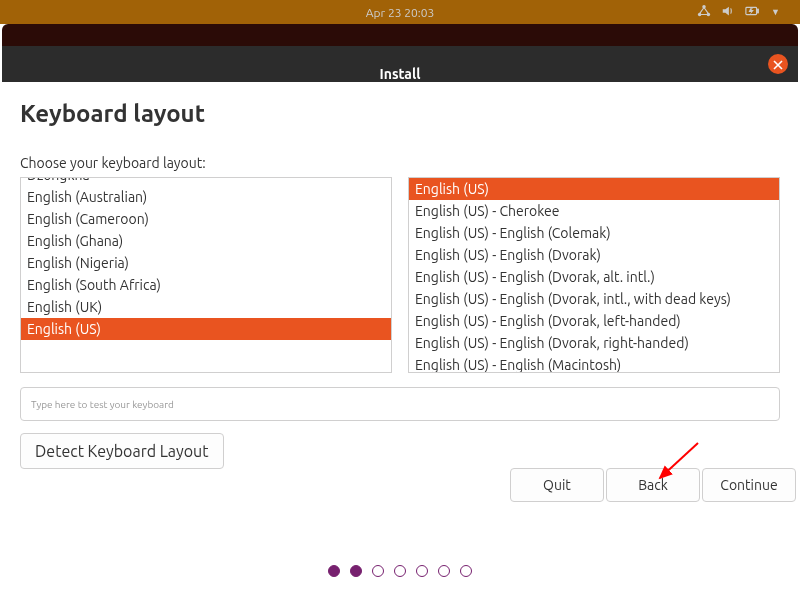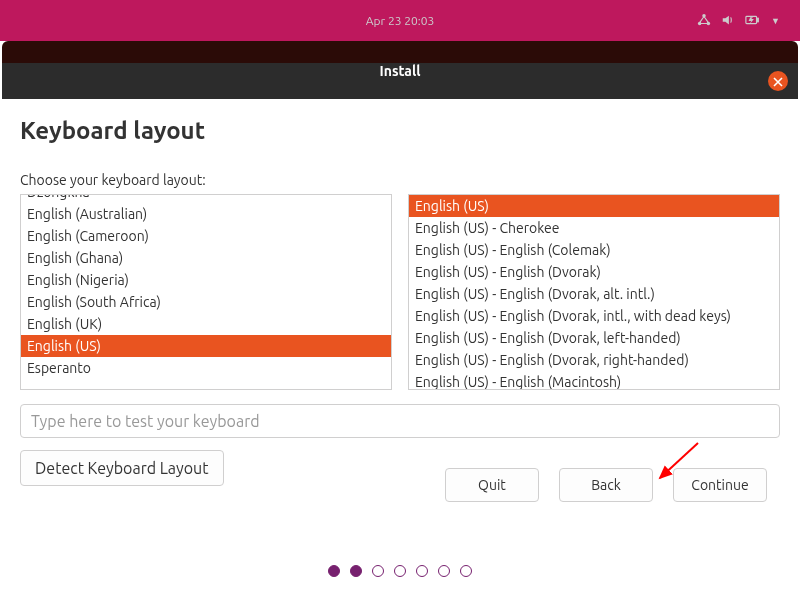--- a/index.html
+++ b/index.html
@@ -1,44 +1,44 @@
 <!DOCTYPE html>
 <html><head>
 <meta charset="utf-8">
 <style>
 * { margin: 0; padding: 0; box-sizing: border-box; font-family: Ubuntu, 'Segoe UI', Arial, sans-serif; }
 body { background: #fff; width: 800px; height: 589px; overflow: hidden; position: relative; }
 
-.topbar { background: #be185d; height: 41px; display: flex; align-items: center; justify-content: center; position: relative; color: #ccc; font-size: 12px; }
+.topbar { background: #a16207; height: 24px; display: flex; align-items: center; justify-content: center; position: relative; color: #ccc; font-size: 12px; }
 .topbar-right { position: absolute; right: 20px; display: flex; gap: 10px; align-items: center; color: #ccc; }
 .topbar-right svg, .topbar-right span.tri { color: #ccc; }
 
 .redstrip { height: 22px; background: #2b0b07; border-radius: 6px 6px 0 0; margin: 0 2px; }
 
-.titlebar { background: #2c2c2c; height: 36px; display: flex; align-items: flex-start; justify-content: center; position: relative; margin: 0 2px; }
+.titlebar { background: #2c2c2c; height: 36px; display: flex; align-items: flex-end; justify-content: center; position: relative; margin: 0 2px; }
 .titlebar-title { color: #fff; font-size: 14px; font-weight: 600; }
 .close-btn { position: absolute; right: 10px; top: 8px; width: 20px; height: 20px; border-radius: 50%; background: #e95420; display: flex; align-items: center; justify-content: center; cursor: pointer; }
 .close-btn svg { stroke: #fff; }
 
 .page { padding: 18px 20px 0 20px; }
 .page-title { font-size: 24px; color: #333; font-weight: 700; margin-bottom: 28px; }
 .prompt { font-size: 14px; color: #333; margin-bottom: 6px; }
 
 .lists { display: flex; gap: 16px; height: 196px; }
 .listbox { flex: 1; border: 1px solid #d0cfcf; overflow: hidden; background: #fff; font-size: 14px; color: #333; }
 .listbox .item { padding: 3px 6px; white-space: nowrap; overflow: hidden; cursor: pointer; }
 .listbox .item.cut-top { margin-top: -14px; }
 .listbox .item.selected { background: #e95420; color: #fff; }
 
-.test-input { margin-top: 14px; width: 100%; border: 1px solid #d0cfcf; border-radius: 4px; height: 34px; padding: 12px 10px; font-size: 16px; color: #333; }
+.test-input { margin-top: 14px; width: 100%; border: 1px solid #d0cfcf; border-radius: 4px; height: 34px; padding: 12px 10px; font-size: 10px; color: #333; }
 .test-input::placeholder { color: #999; }
 
 .detect-btn { margin-top: 12px; border: 1px solid #d0cfcf; border-radius: 4px; background: #fdfdfd; padding: 8px 14px; font-size: 16px; cursor: pointer; color: #333; }
 
-.nav-buttons { position: absolute; right: 33px; top: 468px; display: flex; gap: 20px; }
+.nav-buttons { position: absolute; right: 4px; top: 468px; display: flex; gap: 2px; }
 .nav-buttons button { border: 1px solid #d0cfcf; border-radius: 4px; background: #fdfdfd; padding: 8px 0; width: 94px; font-size: 14px; cursor: pointer; color: #333; }
 
 .dots { position: absolute; bottom: 12px; left: 0; right: 0; display: flex; justify-content: center; gap: 10px; }
 .dot { width: 12px; height: 12px; border-radius: 50%; border: 1.5px solid #77216f; background: transparent; }
 .dot.filled { background: #77216f; }
 
 .arrow { position: absolute; pointer-events: none; }
 </style>
 </head>
 <body>
@@ -91,21 +91,20 @@
   <div class="lists">
     <div class="listbox" id="left-list">
         <div class="item cut-top">Dzongkha</div>
         <div class="item">English (Australian)</div>
         <div class="item">English (Cameroon)</div>
         <div class="item">English (Ghana)</div>
         <div class="item">English (Nigeria)</div>
         <div class="item">English (South Africa)</div>
         <div class="item">English (UK)</div>
         <div class="item selected">English (US)</div>
-        <div class="item">Esperanto</div>
       </div>
     <div class="listbox" id="right-list">
         <div class="item selected">English (US)</div>
         <div class="item">English (US) - Cherokee</div>
         <div class="item">English (US) - English (Colemak)</div>
         <div class="item">English (US) - English (Dvorak)</div>
         <div class="item">English (US) - English (Dvorak, alt. intl.)</div>
         <div class="item">English (US) - English (Dvorak, intl., with dead keys)</div>
         <div class="item">English (US) - English (Dvorak, left-handed)</div>
         <div class="item">English (US) - English (Dvorak, right-handed)</div>

